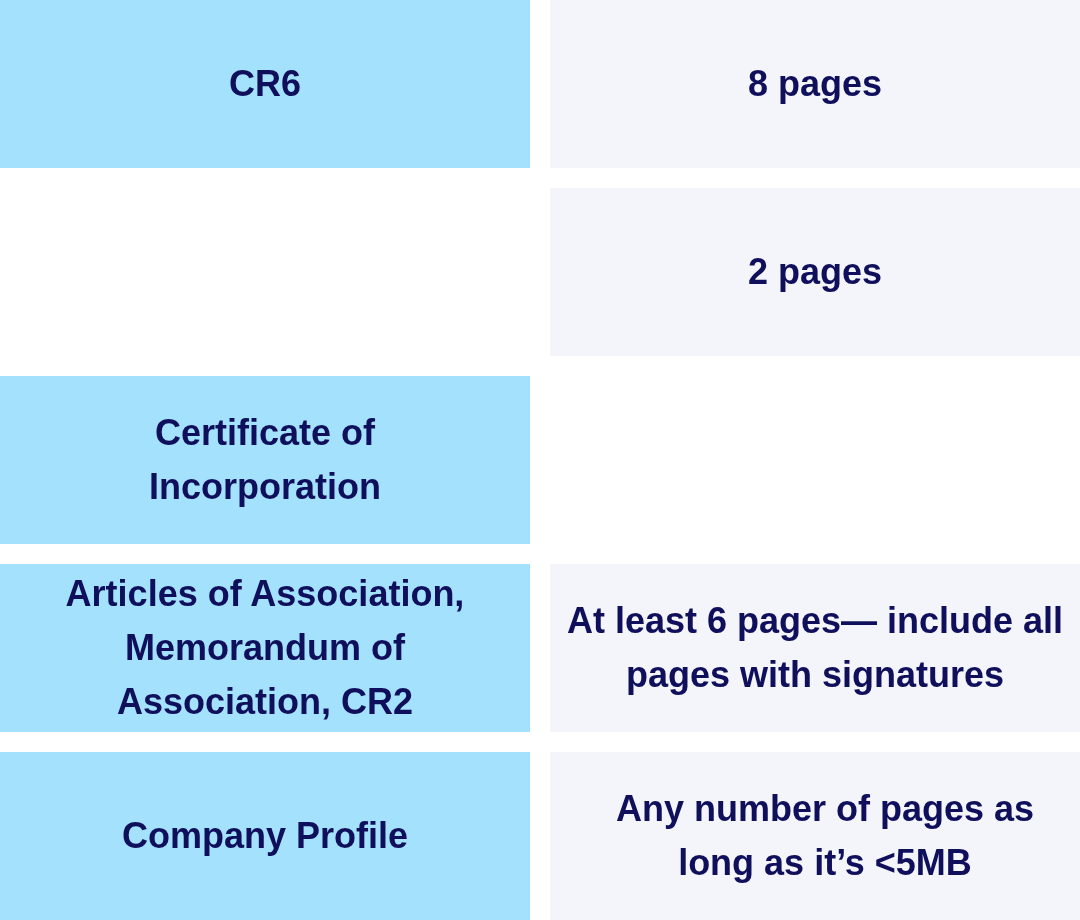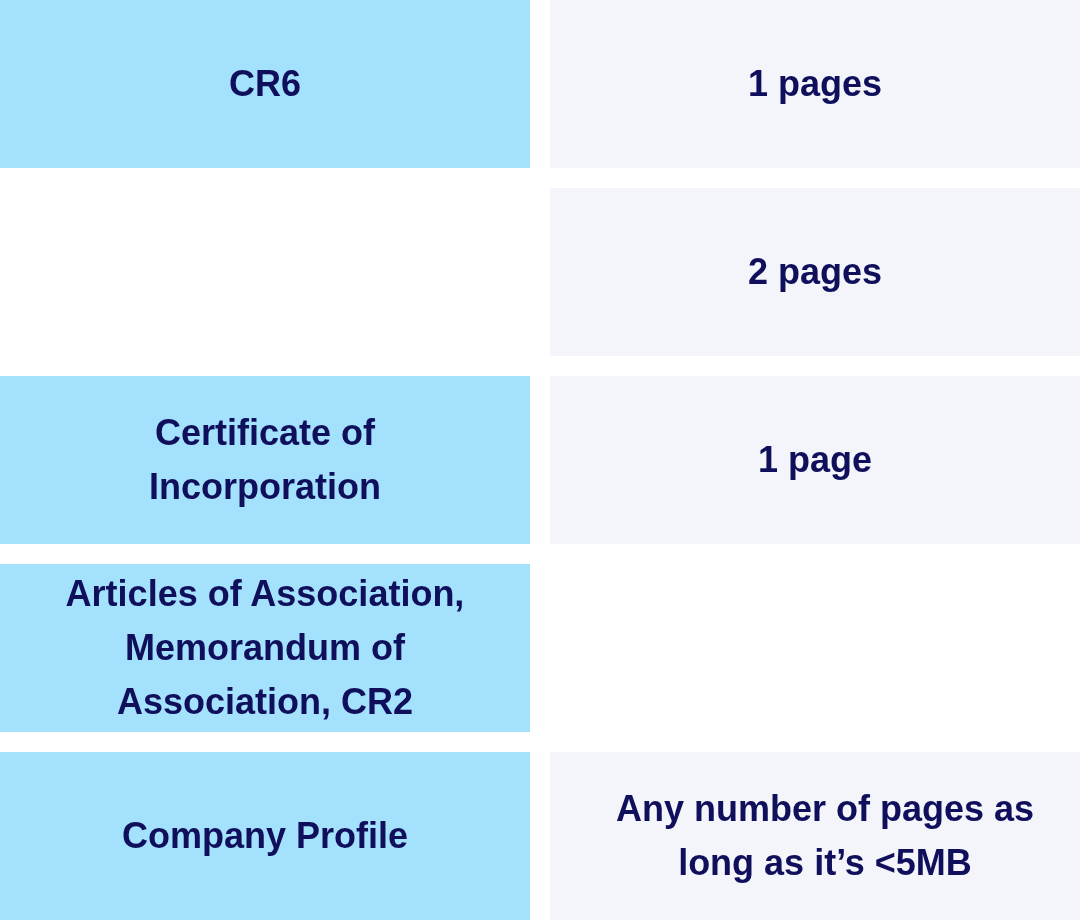--- a/index.html
+++ b/index.html
@@ -13,29 +13,29 @@
             box-sizing: border-box; padding: 0 8px; }
     .left { left: 0; width: 530px; background: #a4e1fc; }
     .right { left: 550px; width: 530px; background: #f4f5fa; }
   </style>
 </head>
 <body>
 
 <div class="table">
   <div class="row" style="top:0px;">
     <div class="cell left">CR6</div>
-    <div class="cell right">1 pages</div>
+    <div class="cell right">8 pages</div>
   </div>
   <div class="row" style="top:188px;">
     <div class="cell right">2 pages</div>
   </div>
   <div class="row" style="top:376px;">
     <div class="cell left" style="padding:0 120px;">Certificate of Incorporation</div>
-    <div class="cell right">1 page</div>
   </div>
   <div class="row" style="top:564px;">
     <div class="cell left" style="padding:0 16px;">Articles of Association, Memorandum of Association, CR2</div>
+    <div class="cell right" style="padding:0 14px;">At least 6 pages—  include all pages with signatures</div>
   </div>
   <div class="row" style="top:752px;">
     <div class="cell left">Company Profile</div>
     <div class="cell right" style="padding:0 20px 0 40px;">Any number of pages as long as it’s &lt;5MB</div>
   </div>
 </div>
 
 </body></html>

